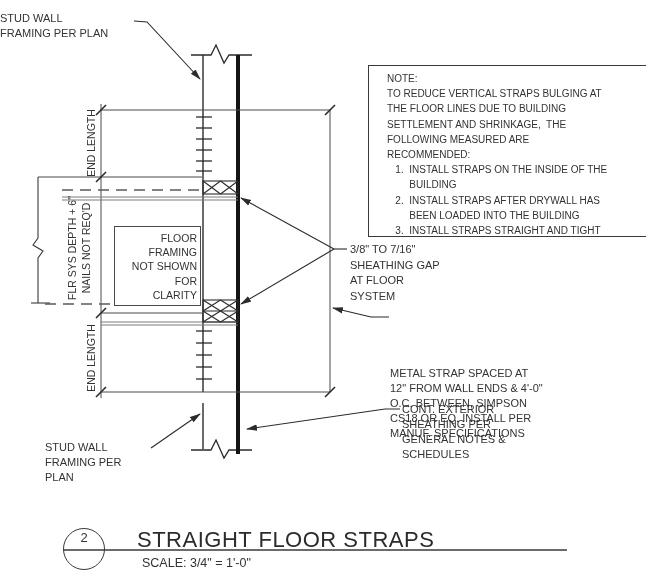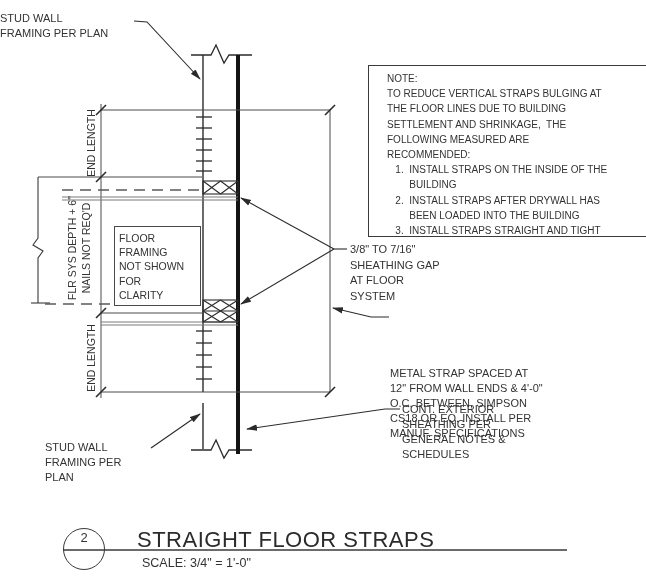--- a/index.html
+++ b/index.html
@@ -11,21 +11,21 @@
   .rot{position:absolute;transform:translate(-50%,-50%) rotate(-90deg);
        white-space:pre;text-align:center;font-size:10.5px;line-height:14px;color:#333;}
   #note-box{
     position:absolute;left:352px;top:65px;width:277px;height:160px;
     border:1.5px solid #3a3a3a;padding:5px 5px 5px 18px;
     font-size:10px;line-height:15.2px;white-space:pre;color:#333;background:#fff;margin-left:16px;
   }
   #floor-framing-box{
     position:absolute;left:114px;top:226px;width:78px;height:72px;
     border:1.2px solid #4a4a4a;background:#fff;padding:4px 3px 2px 4px;
-    font-size:10.5px;line-height:14.2px;white-space:pre;color:#333;
+    font-size:10.5px;line-height:14.2px;white-space:pre;color:#333;text-align:right;
   }
   .right-align{text-align:left;}
   #detail-circle{
     position:absolute;left:63px;top:528px;width:42px;height:42px;
     border:1.4px solid #3a3a3a;border-radius:50%;background:transparent;box-sizing:border-box;
   }
   .bubble-txt{position:absolute;width:42px;left:63px;text-align:center;font-size:13px;color:#333;}
   #sheet-title{position:absolute;left:137px;top:527px;font-size:22px;letter-spacing:.5px;color:#2b2b2b;}
   #sheet-scale{position:absolute;left:142px;top:556px;font-size:12.5px;color:#333;}
   svg{position:absolute;left:0;top:0;}

